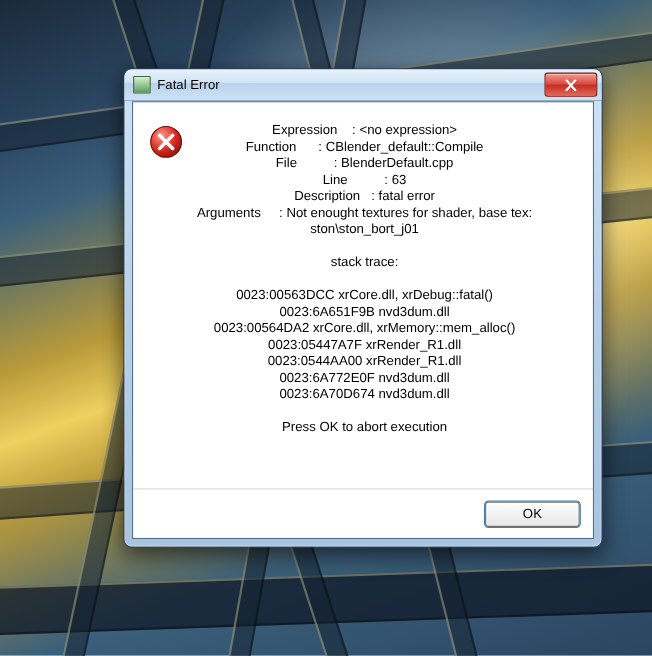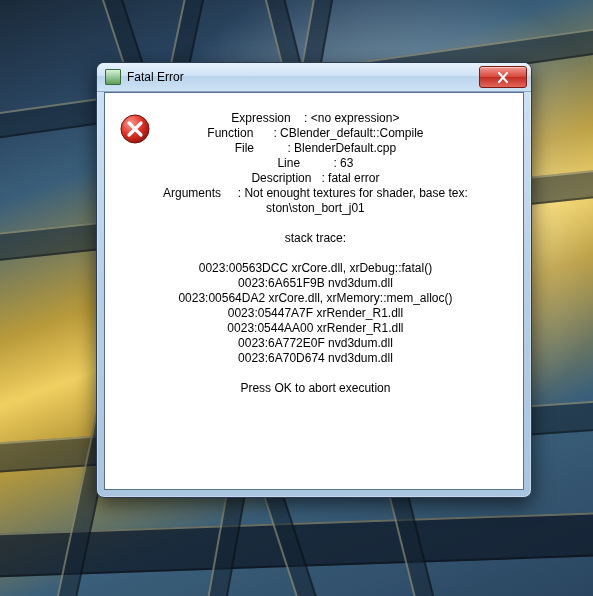--- a/index.html
+++ b/index.html
@@ -34,21 +34,21 @@
     border-left: 2px solid rgba(255,240,180,0.35);
     border-right: 2px solid rgba(0,0,0,0.35);
   }
   .v1 { top: -40px; left: 120px; height: 680px; width: 16px; transform: rotate(12deg); }
   .v2 { top: -40px; left: 260px; height: 680px; width: 16px; transform: rotate(10deg); }
   .v3 { top: -40px; left: 200px; height: 680px; width: 16px; transform: rotate(-18deg); }
   .v4 { top: -40px; left: 340px; height: 680px; width: 16px; transform: rotate(-14deg); }
 
   .dialog-frame {
     position: absolute;
-    left: 96px;
+    left: 112px;
     top: 62px;
     width: 434px;
     height: 434px;
     border-radius: 8px;
     background: linear-gradient(#cfe3f5, #b7d0e8 50%, #a8c4df);
     border: 1px solid #2a3b55;
     box-shadow: 0 6px 20px rgba(0,0,0,0.6), inset 0 0 0 1px rgba(255,255,255,0.35);
   }
   .titlebar {
     height: 28px;
@@ -190,14 +190,17 @@
 <span>0023:00563DCC xrCore.dll, xrDebug::fatal()</span>
 <span>0023:6A651F9B nvd3dum.dll</span>
 <span>0023:00564DA2 xrCore.dll, xrMemory::mem_alloc()</span>
 <span>0023:05447A7F xrRender_R1.dll</span>
 <span>0023:0544AA00 xrRender_R1.dll</span>
 <span>0023:6A772E0F nvd3dum.dll</span>
 <span>0023:6A70D674 nvd3dum.dll</span>
 
 <span>Press OK to abort execution</span></div>
     </div>
+    <div class="btnbar">
+      <button class="ok-btn">OK</button>
+    </div>
   </div>
 </div>
 
 </body></html>

